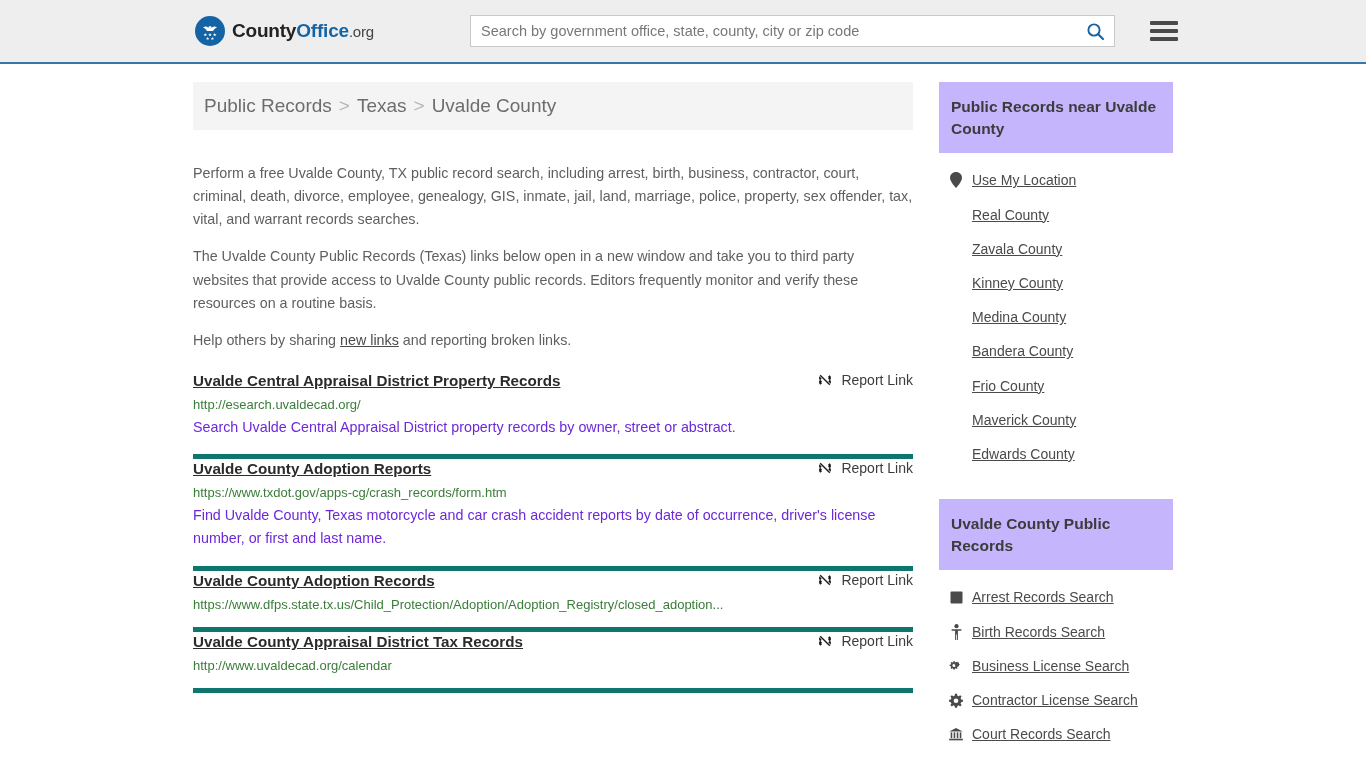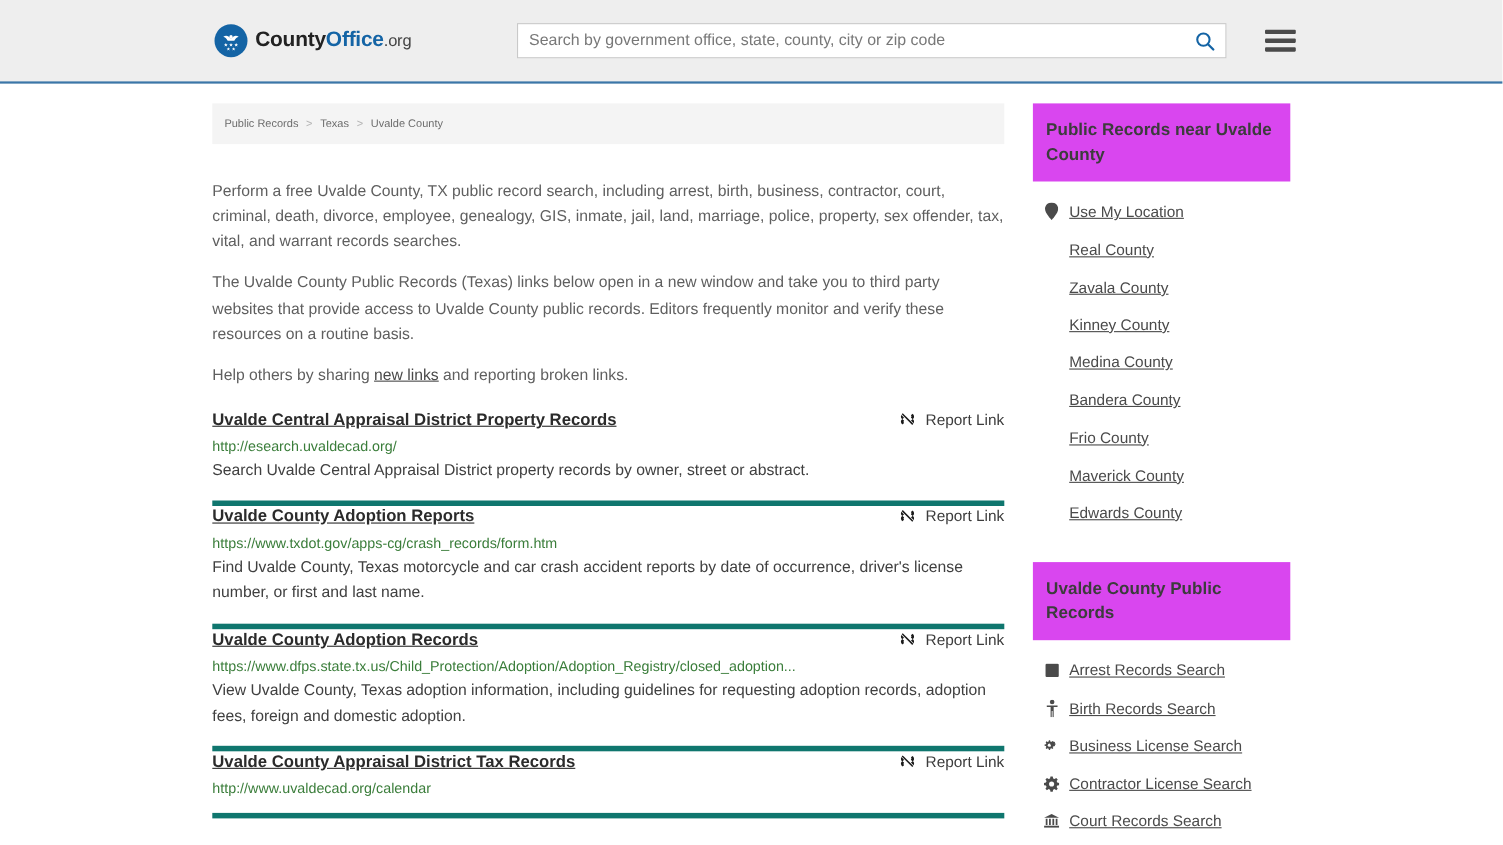--- a/index.html
+++ b/index.html
@@ -6,21 +6,21 @@
   html, body {
     margin: 0; padding: 0;
     width: 1366px; height: 768px;
     overflow: hidden;
     background: #ffffff;
     font-family: "Liberation Sans", sans-serif;
   }
 
   
   .site-header {
-    height: 76px;
+    height: 64px;
     background: #eeeeee;
     border-bottom: 2px solid #3a76a8;
     display: flex;
     align-items: center;
     position: relative;
   }
   .logo-wrap {
     position: absolute;
     left: 195px;
     display: flex;
@@ -107,21 +107,21 @@
     font-size: 21.5px;
     color: #3c3c3c;
     margin: 0 0 14px 0;
     font-weight: bold;
     letter-spacing: -0.1px;
   }
 
   .breadcrumb {
     background: #f4f4f4;
     padding: 13px 11px;
-    font-size: 10px;
+    font-size: 19px;
     color: #6d6d6d;
     display: flex;
     align-items: center;
     gap: 7px;
     margin-bottom: 4px;
     text-align: right;
   }
   .breadcrumb a { color: #6d6d6d; text-decoration: none; cursor: pointer; }
   .breadcrumb .sep { color: #b5b5b5; }
 
@@ -174,28 +174,28 @@
   }
   .result-url {
     font-size: 13px;
     color: #3a7d3a;
     margin-top: 7px;
     word-break: break-all;
     cursor: pointer;
   }
   .result-desc {
     font-size: 14.3px;
-    color: #404040;
+    color: #6d28d9;
     line-height: 1.62;
     margin-top: 4px;
   }
 
   
   .card-head {
-    background: #d946ef;
+    background: #c4b5fd;
     padding: 14px 12px;
     font-size: 15.5px;
     font-weight: bold;
     color: #3c3c3c;
     line-height: 1.4;
   }
   .card-body { padding: 10px 0 4px 0; }
   .side-item {
     display: flex;
     align-items: center;
@@ -332,21 +332,20 @@
                     <path d="M3.2 12.8 C1.6 11.2, 1.6 9.0, 3.2 7.8 L5.0 9.4 C4.2 10.0, 4.2 11.0, 5.0 11.6 Z" fill="#1a1a1a"></path>
                     <path d="M12.8 12.8 C14.4 11.2, 14.4 9.0, 12.8 7.8 L11.0 9.4 C11.8 10.0, 11.8 11.0, 11.0 11.6 Z" fill="#1a1a1a"></path>
                     <line x1="2" y1="2" x2="14" y2="14" stroke="#ffffff" stroke-width="2.6"></line>
                     <line x1="3.2" y1="3.2" x2="12.8" y2="12.8" stroke="#1a1a1a" stroke-width="1.4"></line>
                   </svg>
                 </span>
                 <span class="report-label">Report Link</span>
               </div>
             </div>
             <div class="result-url">https://www.dfps.state.tx.us/Child_Protection/Adoption/Adoption_Registry/closed_adoption...</div>
-            <div class="result-desc">View Uvalde County, Texas adoption information, including guidelines for requesting adoption records, adoption fees, foreign and domestic adoption.</div>
           </div>
           <div class="result">
             <div class="result-head">
               <a class="result-title">Uvalde County Appraisal District Tax Records</a>
               <div class="report-link">
                 <span>
                   <svg width="16" height="16" viewBox="0 0 16 16">
                     <path d="M3.2 3.2 C1.6 4.8, 1.6 7.0, 3.2 8.2 L5.0 6.6 C4.2 6.0, 4.2 5.0, 5.0 4.4 Z" fill="#1a1a1a"></path>
                     <path d="M12.8 3.2 C14.4 4.8, 14.4 7.0, 12.8 8.2 L11.0 6.6 C11.8 6.0, 11.8 5.0, 11.0 4.4 Z" fill="#1a1a1a"></path>
                     <path d="M3.2 12.8 C1.6 11.2, 1.6 9.0, 3.2 7.8 L5.0 9.4 C4.2 10.0, 4.2 11.0, 5.0 11.6 Z" fill="#1a1a1a"></path>

